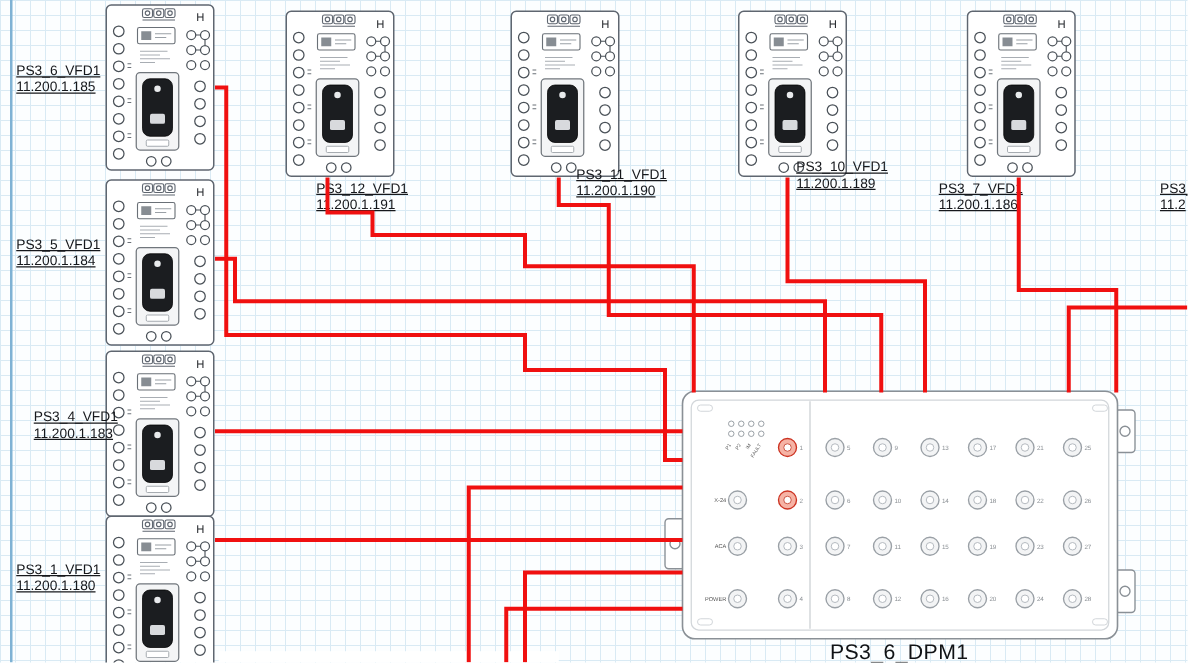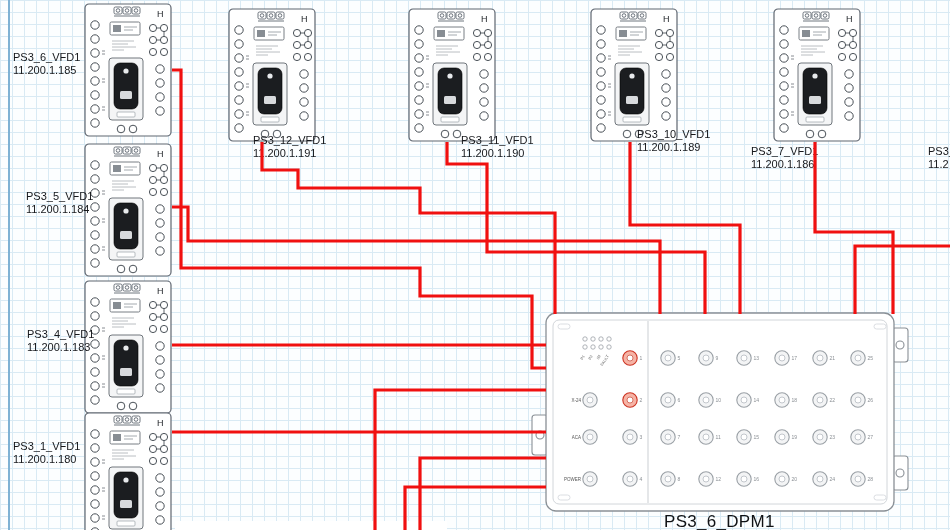--- a/index.html
+++ b/index.html
@@ -7,21 +7,21 @@
     width:950px;height:530px;overflow:hidden;position:relative;
     background-color:#fcfeff;
     background-image:
       linear-gradient(#d9eaf4 1px, transparent 1px),
       linear-gradient(90deg,#d9eaf4 1px, transparent 1px);
     background-size:12px 12px;
     font-family:"Liberation Sans",sans-serif;
   }
   .margin-line{position:absolute;left:8px;top:0;width:2px;height:100%;background:#7fb2d4;}
   .vfd{position:absolute;width:88px;height:134px;}
-  .dlabel{position:absolute;font-size:11px;line-height:13px;color:#16181c;white-space:nowrap;}
+  .dlabel{position:absolute;font-size:11px;line-height:13px;color:#16181c;white-space:nowrap;text-decoration:underline;}
   .dpm-name{position:absolute;left:664px;top:512px;font-size:17px;color:#101215;letter-spacing:.3px;}
   .blank-strip{position:absolute;left:175px;top:521px;width:272px;height:9px;background:#ffffff;}
   #wires{position:absolute;left:0;top:0;width:950px;height:530px;}
   #dpm-svg{position:absolute;left:524px;top:300px;width:396px;height:230px;}
   svg text{font-family:"Liberation Sans",sans-serif;}
 </style>
 </head>
 <body>
 
 <svg width="0" height="0" style="position:absolute" aria-hidden="true">
@@ -118,33 +118,33 @@
     <use href="#vfd-sym"></use>
   </svg>
 <svg class="vfd" style="left:773px;top:8px">
     <use href="#vfd-sym"></use>
   </svg>
 
 <div class="dlabel" style="left:13px;top:51px">
   <div>PS3_6_VFD1</div>
   <div>11.200.1.185</div>
 </div>
-<div class="dlabel" style="left:26px;top:190px">
+<div class="dlabel" style="left:13px;top:190px">
   <div>PS3_5_VFD1</div>
   <div>11.200.1.184</div>
 </div>
 <div class="dlabel" style="left:27px;top:328px">
   <div>PS3_4_VFD1</div>
   <div>11.200.1.183</div>
 </div>
-<div class="dlabel" style="left:13px;top:440px">
+<div class="dlabel" style="left:13px;top:450px">
   <div>PS3_1_VFD1</div>
   <div>11.200.1.180</div>
 </div>
-<div class="dlabel" style="left:253px;top:134px">
+<div class="dlabel" style="left:253px;top:145px">
   <div>PS3_12_VFD1</div>
   <div>11.200.1.191</div>
 </div>
 <div class="dlabel" style="left:461px;top:134px">
   <div>PS3_11_VFD1</div>
   <div>11.200.1.190</div>
 </div>
 <div class="dlabel" style="left:637px;top:128px">
   <div>PS3_10_VFD1</div>
   <div>11.200.1.189</div>

